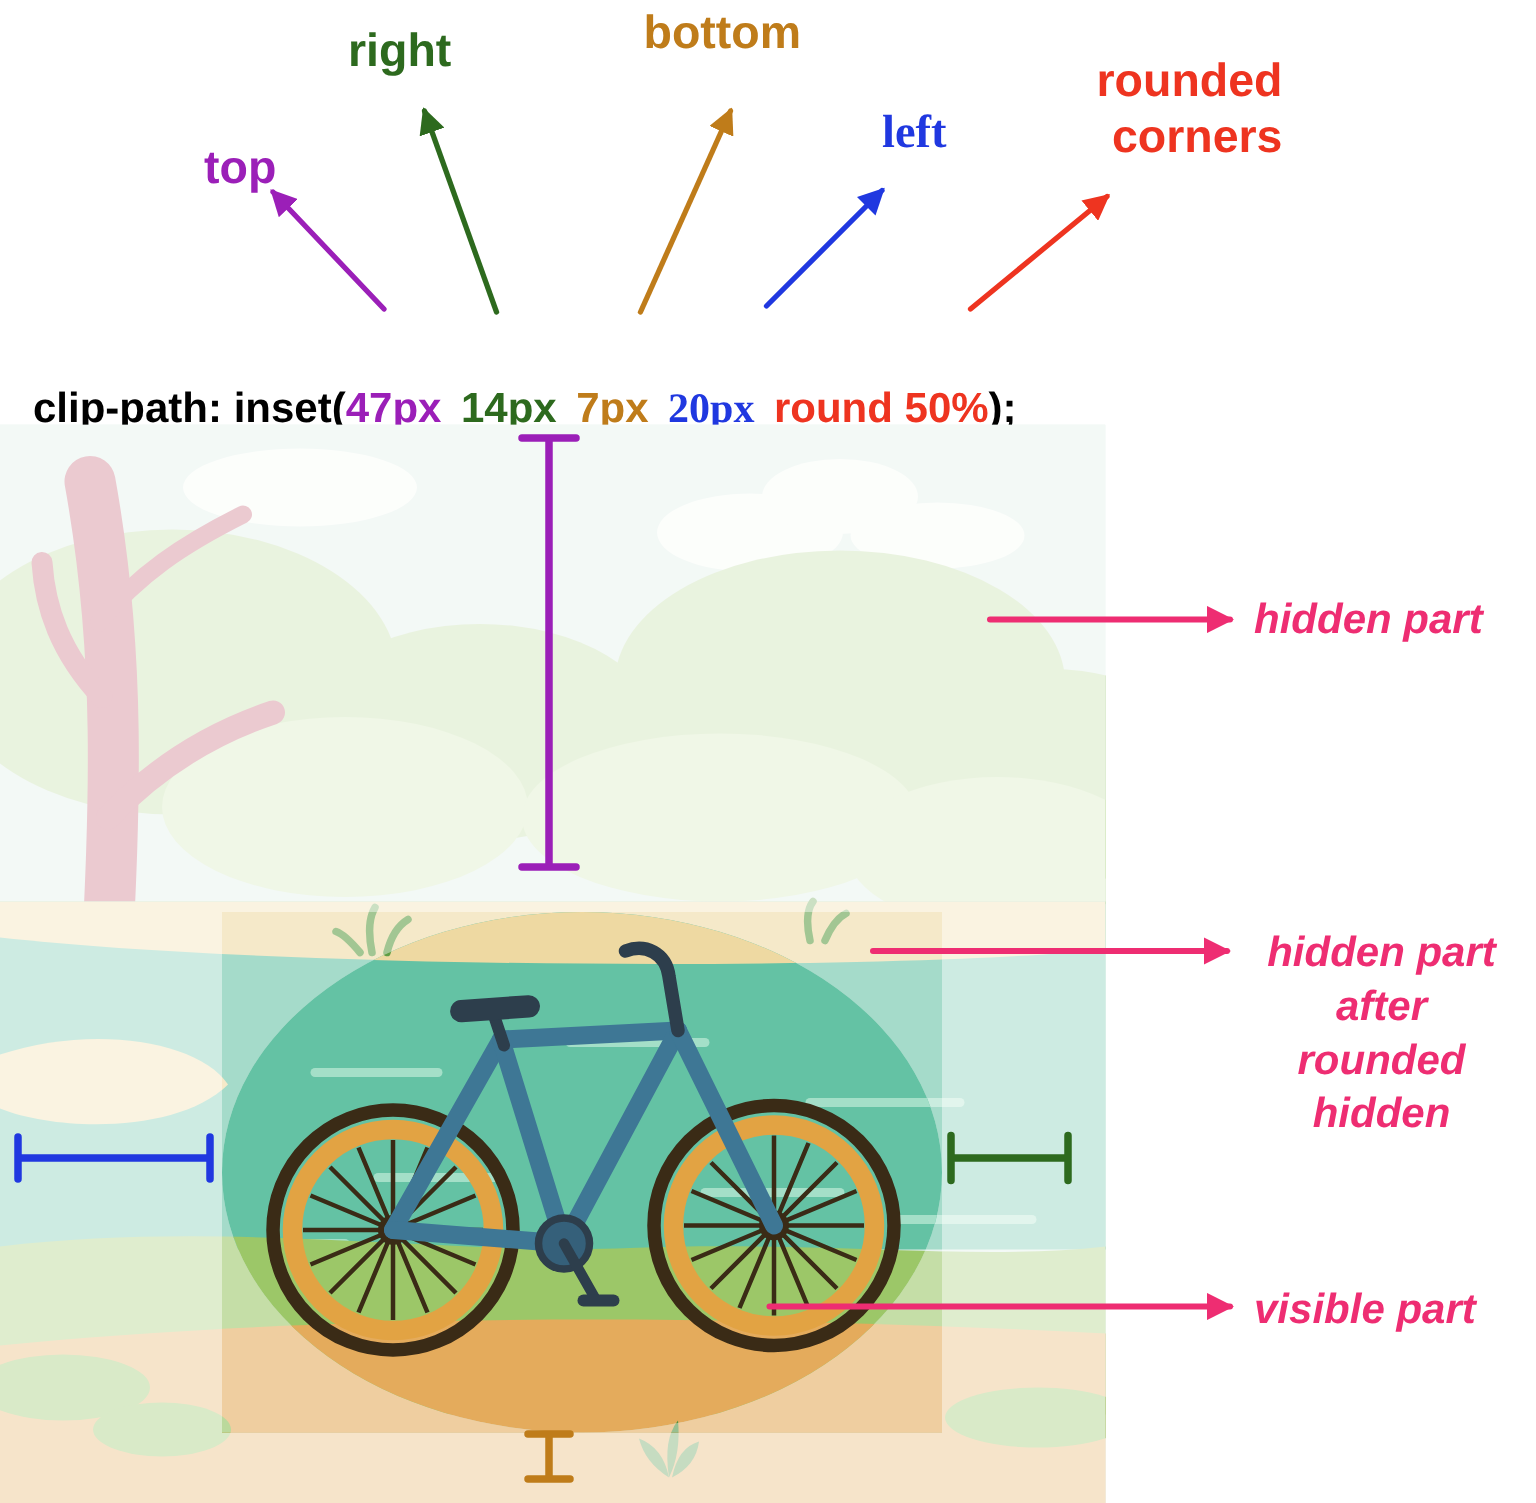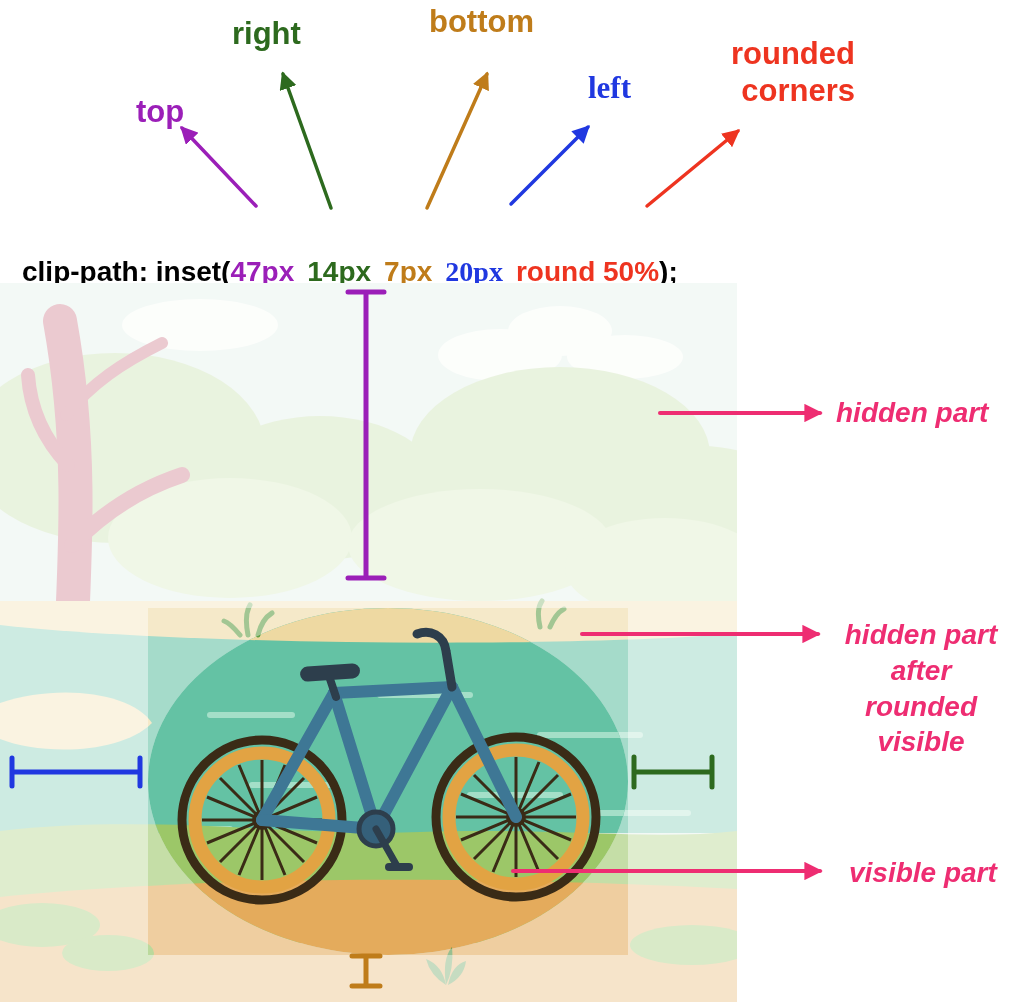--- a/index.html
+++ b/index.html
@@ -82,21 +82,21 @@
   .ann {
     position: absolute;
     font-weight: bold;
     font-style: italic;
     font-size: 28px;
     line-height: 1.28;
     white-space: nowrap;
   }
   #ann-hidden  { left: 836px; top: 395px; }
   #ann-rounded { left: 828px; top: 617px; width: 186px; text-align: center; white-space: normal; }
-  #ann-visible { left: 836px; top: 855px; margin-left: 13px; }
+  #ann-visible { left: 836px; top: 855px; }
 </style>
 </head>
 <body>
 
 <div class="canvas">
 
   <div class="lbl c-top" id="label-top">top</div>
   <div class="lbl c-right" id="label-right">right</div>
   <div class="lbl c-bottom" id="label-bottom">bottom</div>
   <div class="lbl c-left" id="label-left">left</div>
@@ -267,17 +267,17 @@
     <line class="parrow st-pink" x1="660" y1="413" x2="820" y2="413" marker-end="url(#ah-pink)"></line>
     <line class="parrow st-pink" x1="582" y1="634" x2="818" y2="634" marker-end="url(#ah-pink)"></line>
     <line class="parrow st-pink" x1="513" y1="871" x2="820" y2="871" marker-end="url(#ah-pink)"></line>
   </svg>
 
   <div class="ann c-pink" id="ann-hidden">hidden part</div>
   <div class="ann c-pink" id="ann-rounded">
     <div>hidden part</div>
     <div>after</div>
     <div>rounded</div>
-    <div>visible</div>
+    <div>hidden</div>
   </div>
   <div class="ann c-pink" id="ann-visible">visible part</div>
 
 </div>
 
 </body></html>

